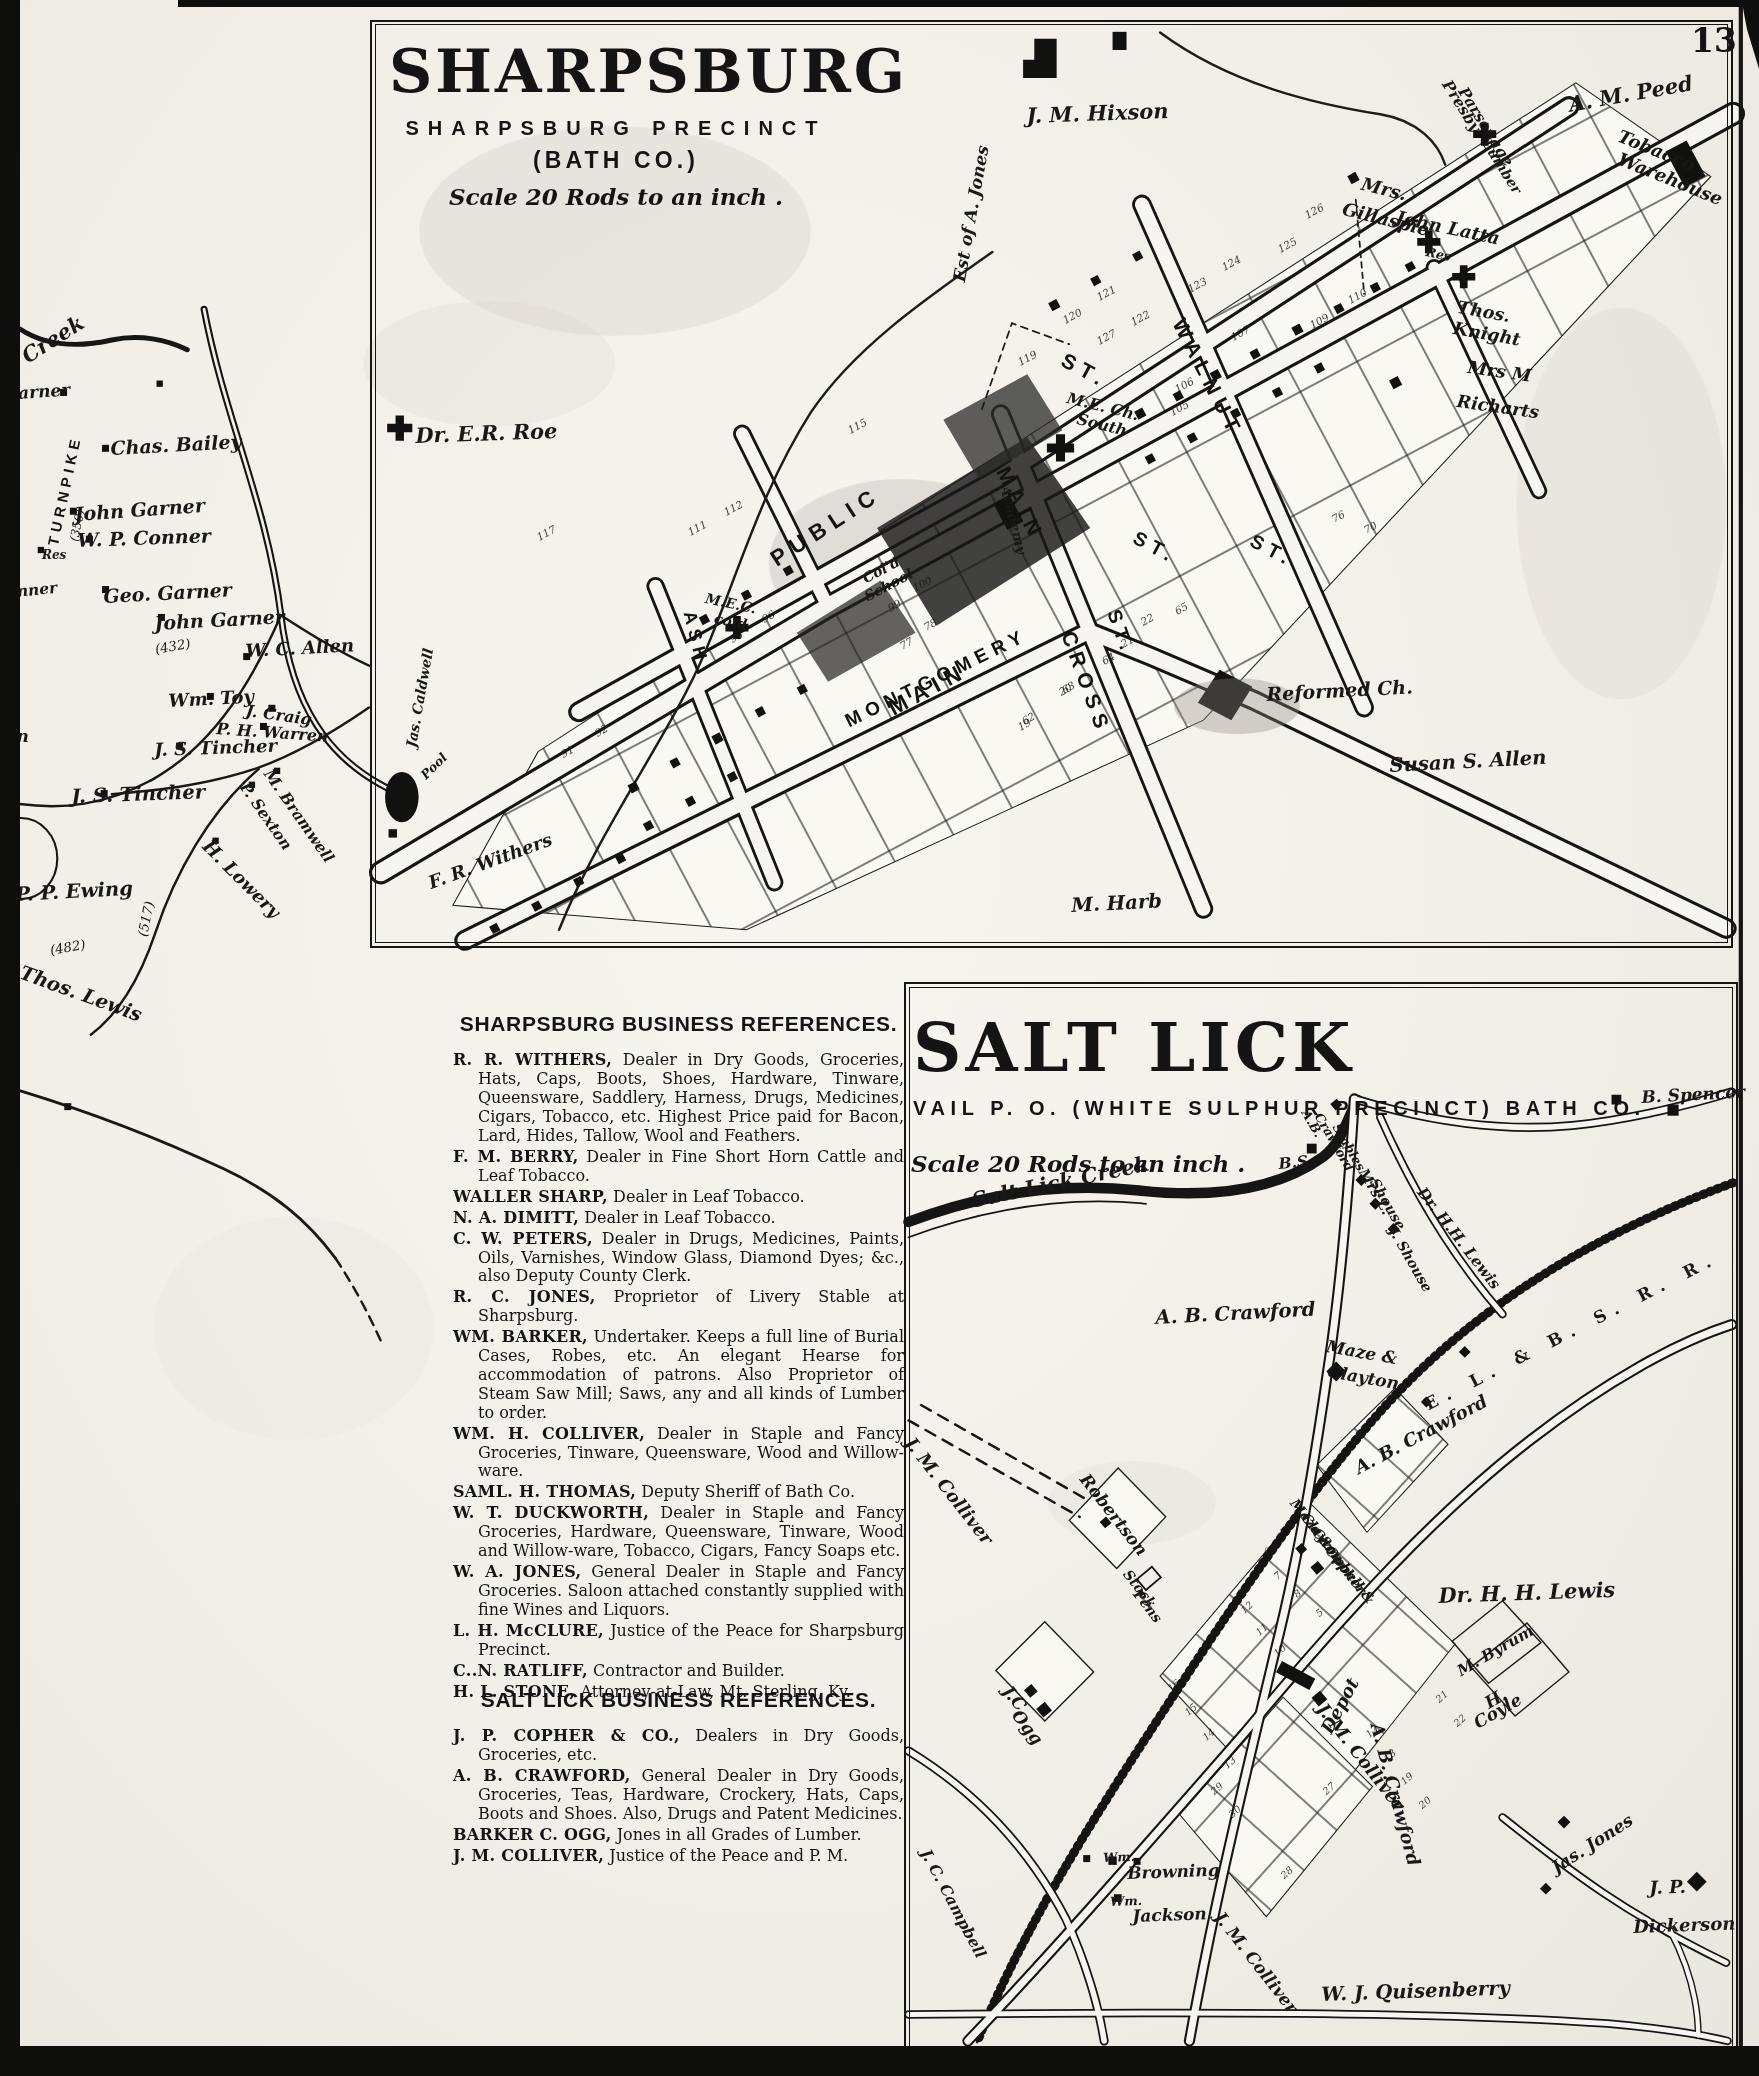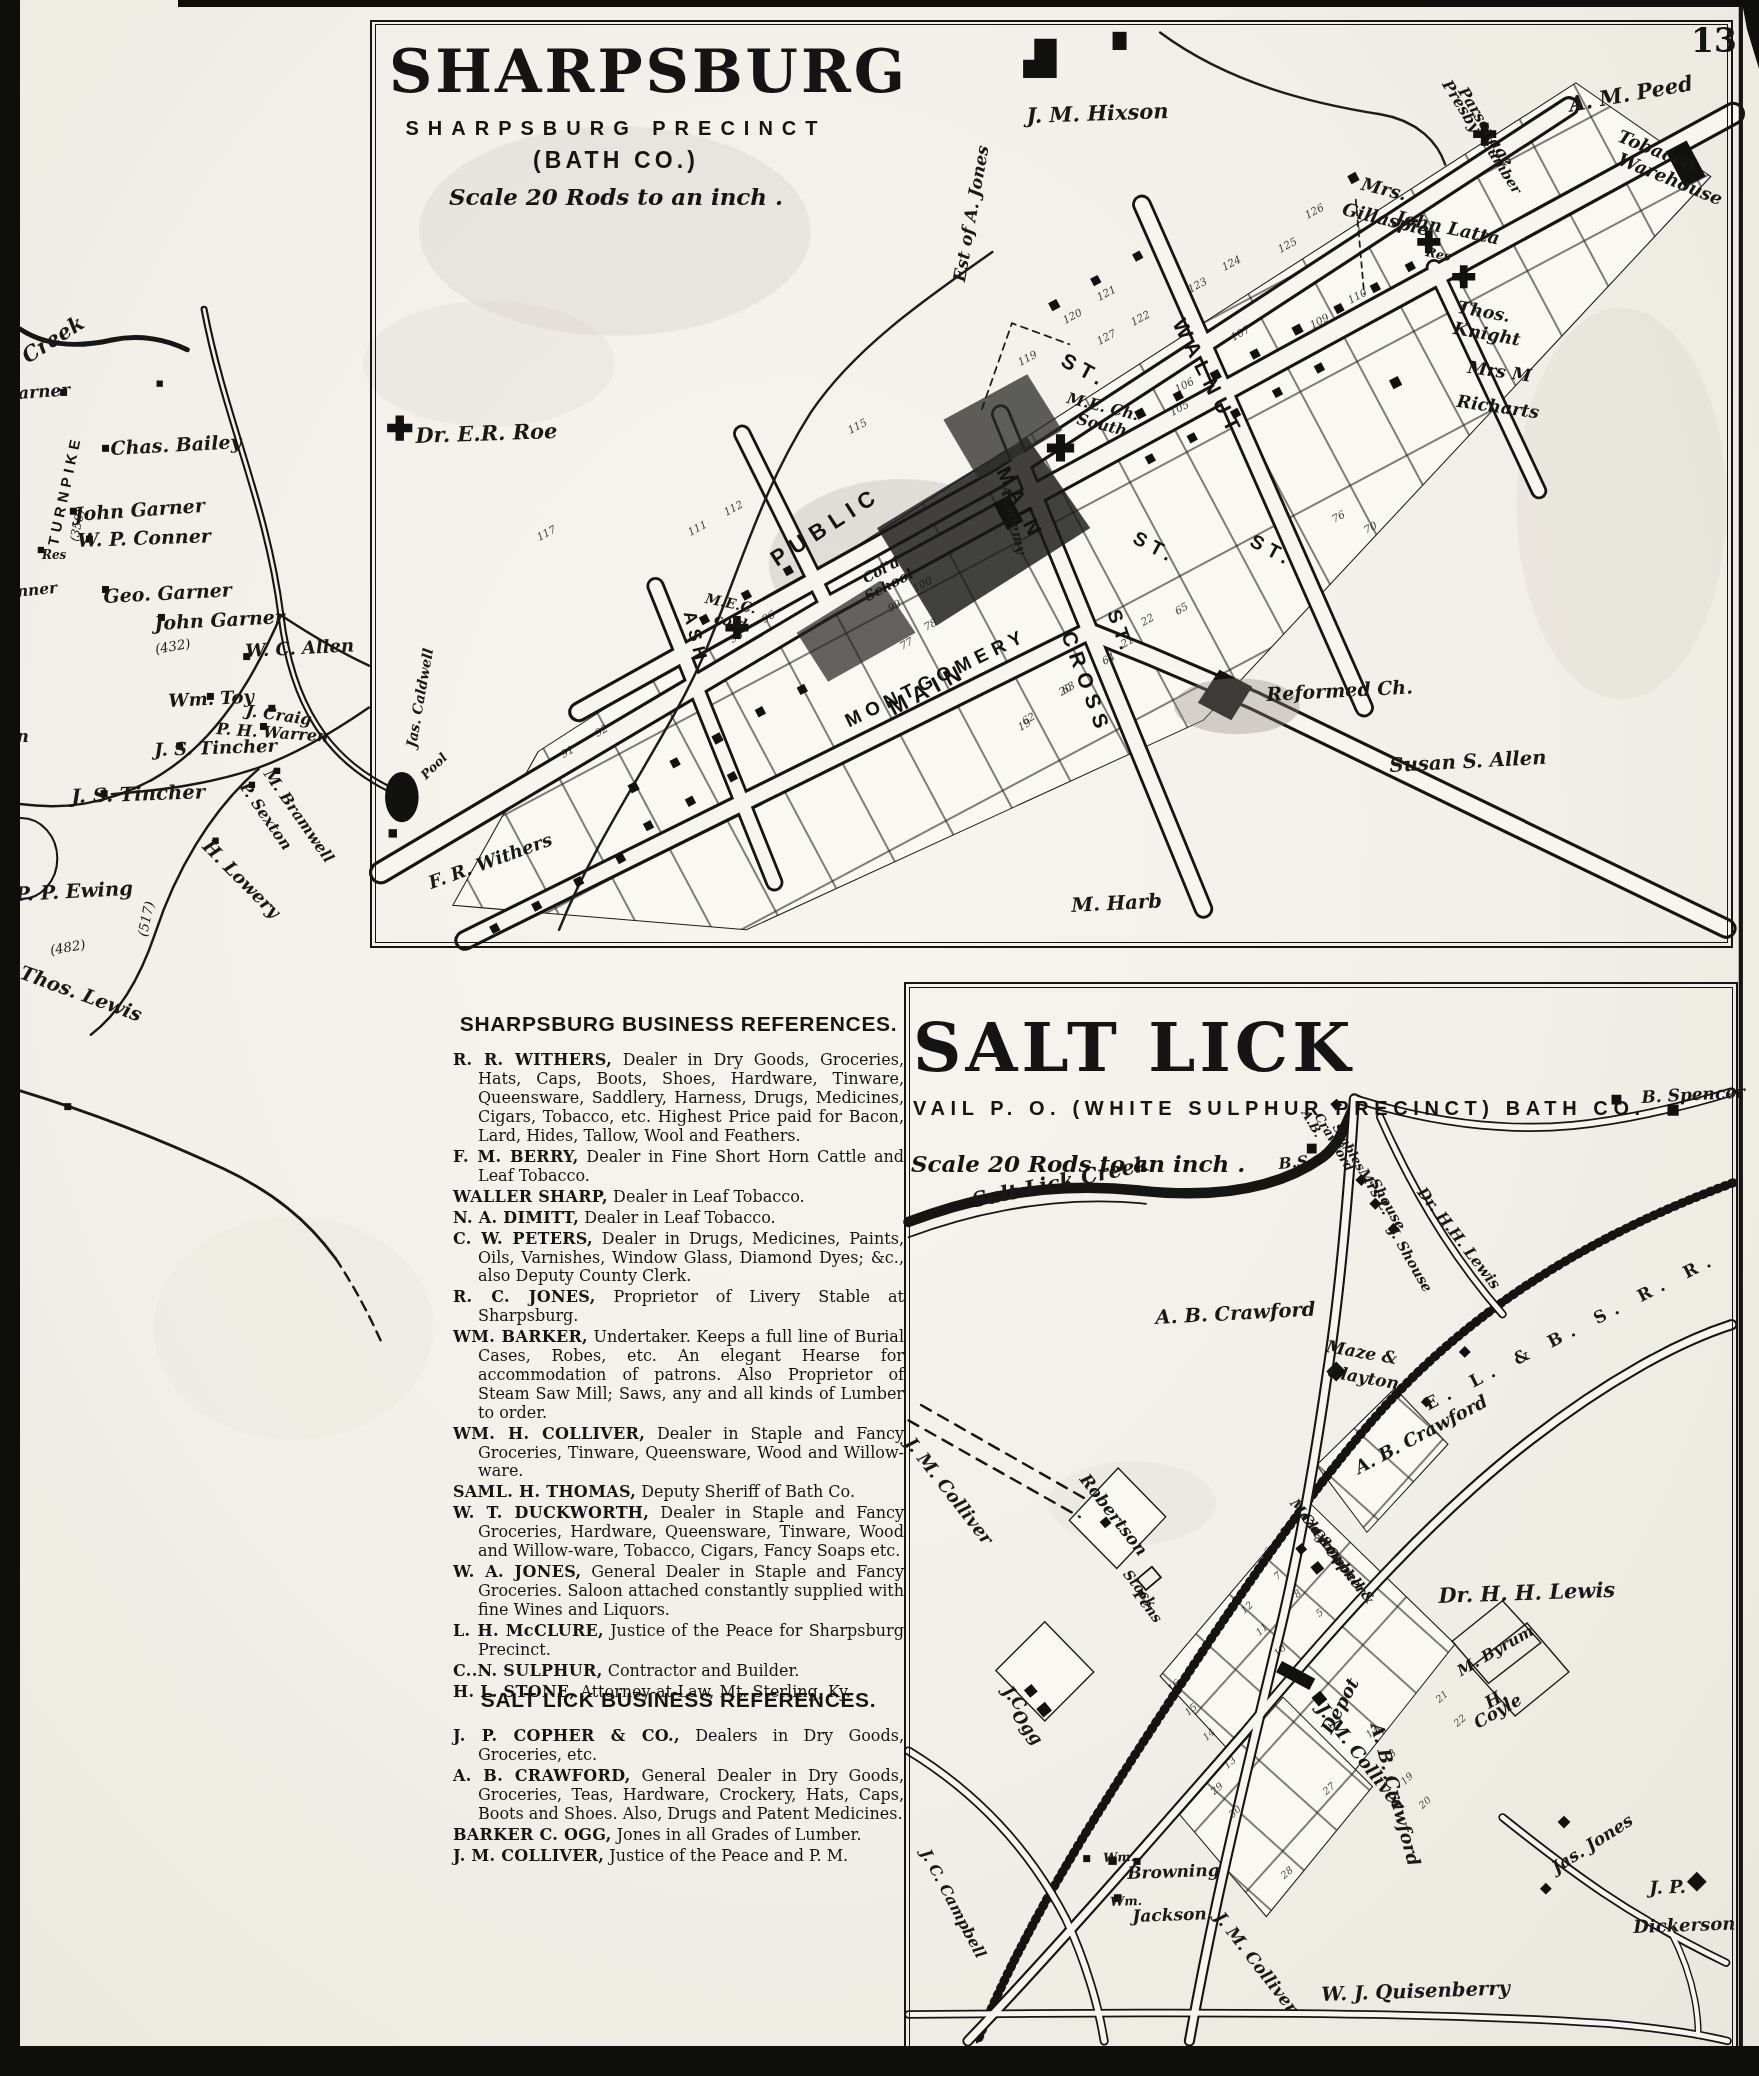--- a/index.html
+++ b/index.html
@@ -306,21 +306,21 @@
         <p class="ref"><b>WM. H. COLLIVER,</b> <span>Dealer in Staple and Fancy Groceries, Tinware, Queensware, Wood and Willow-ware.</span></p>
 
         <p class="ref"><b>SAML. H. THOMAS,</b> <span>Deputy Sheriff of Bath Co.</span></p>
 
         <p class="ref"><b>W. T. DUCKWORTH,</b> <span>Dealer in Staple and Fancy Groceries, Hardware, Queensware, Tinware, Wood and Willow-ware, Tobacco, Cigars, Fancy Soaps etc.</span></p>
 
         <p class="ref"><b>W. A. JONES,</b> <span>General Dealer in Staple and Fancy Groceries.  Saloon attached constantly supplied with fine Wines and Liquors.</span></p>
 
         <p class="ref"><b>L. H. McCLURE,</b> <span>Justice of the Peace for Sharpsburg Precinct.</span></p>
 
-        <p class="ref"><b>C..N. SULPHUR,</b> <span>Contractor and Builder.</span></p>
+        <p class="ref"><b>C..N. RATLIFF,</b> <span>Contractor and Builder.</span></p>
 
         <p class="ref"><b>H. L. STONE,</b> <span>Attorney-at-Law, Mt. Sterling, Ky.</span></p>
       </div>
   </section>
 
   <section class="refs" style="left:453px;top:1688px;">
     <h3>SALT LICK BUSINESS REFERENCES.</h3>
     <div>
 
         <p class="ref"><b>J. P. COPHER &amp; CO.,</b> <span>Dealers in Dry Goods, Groceries, etc.</span></p>

